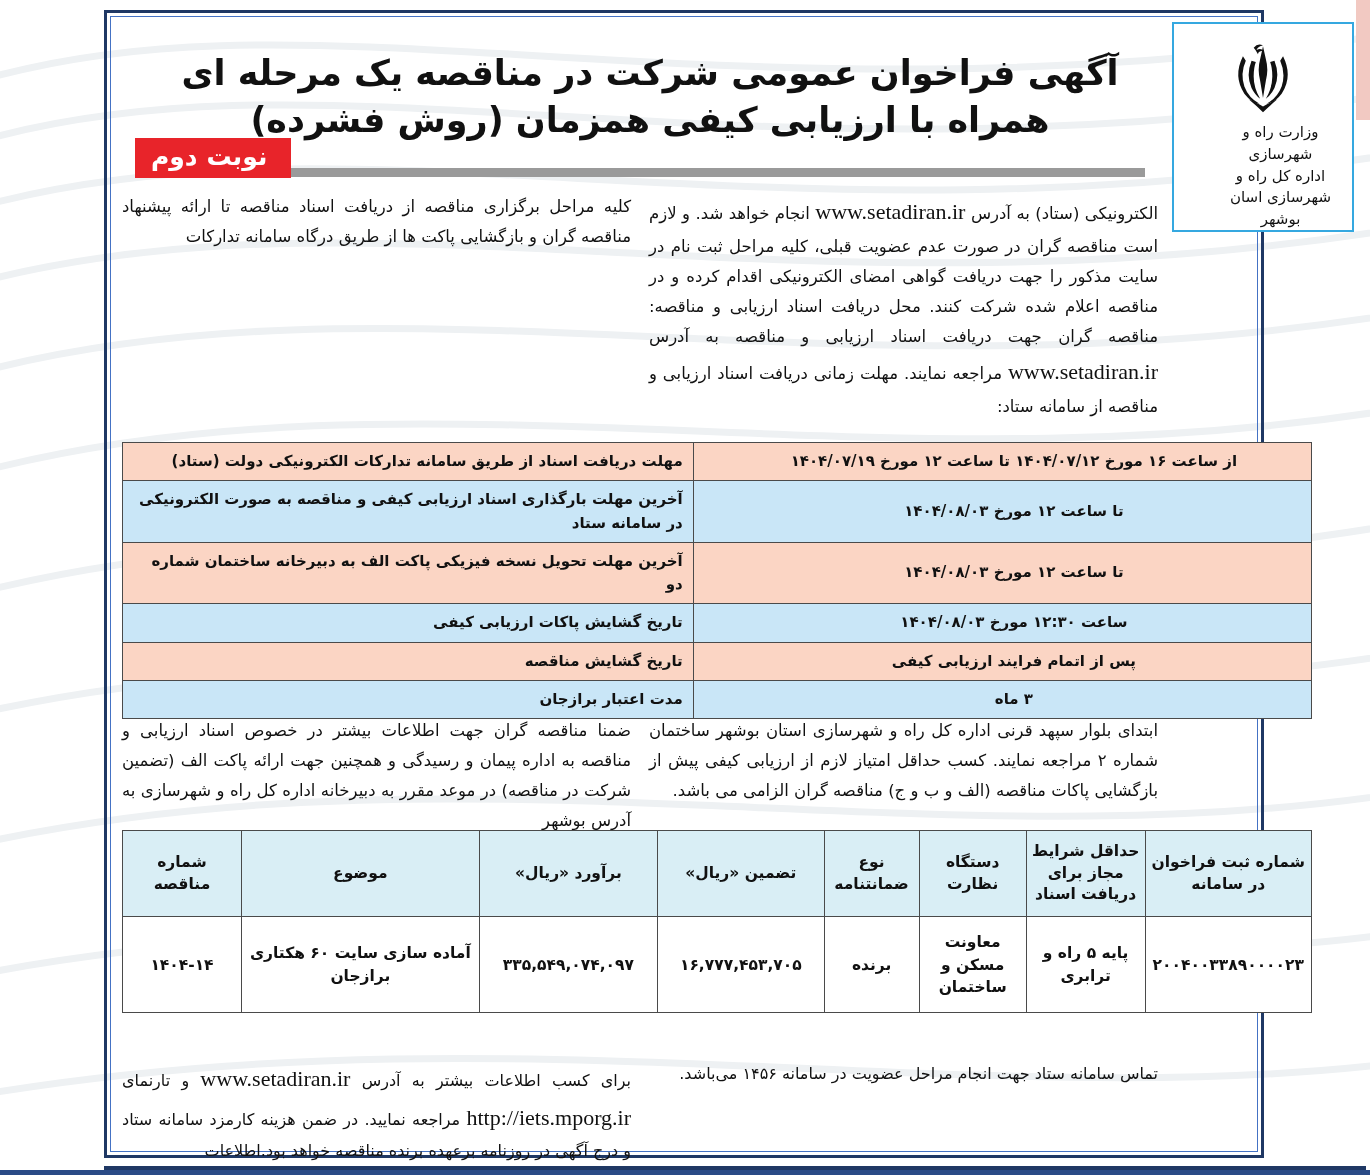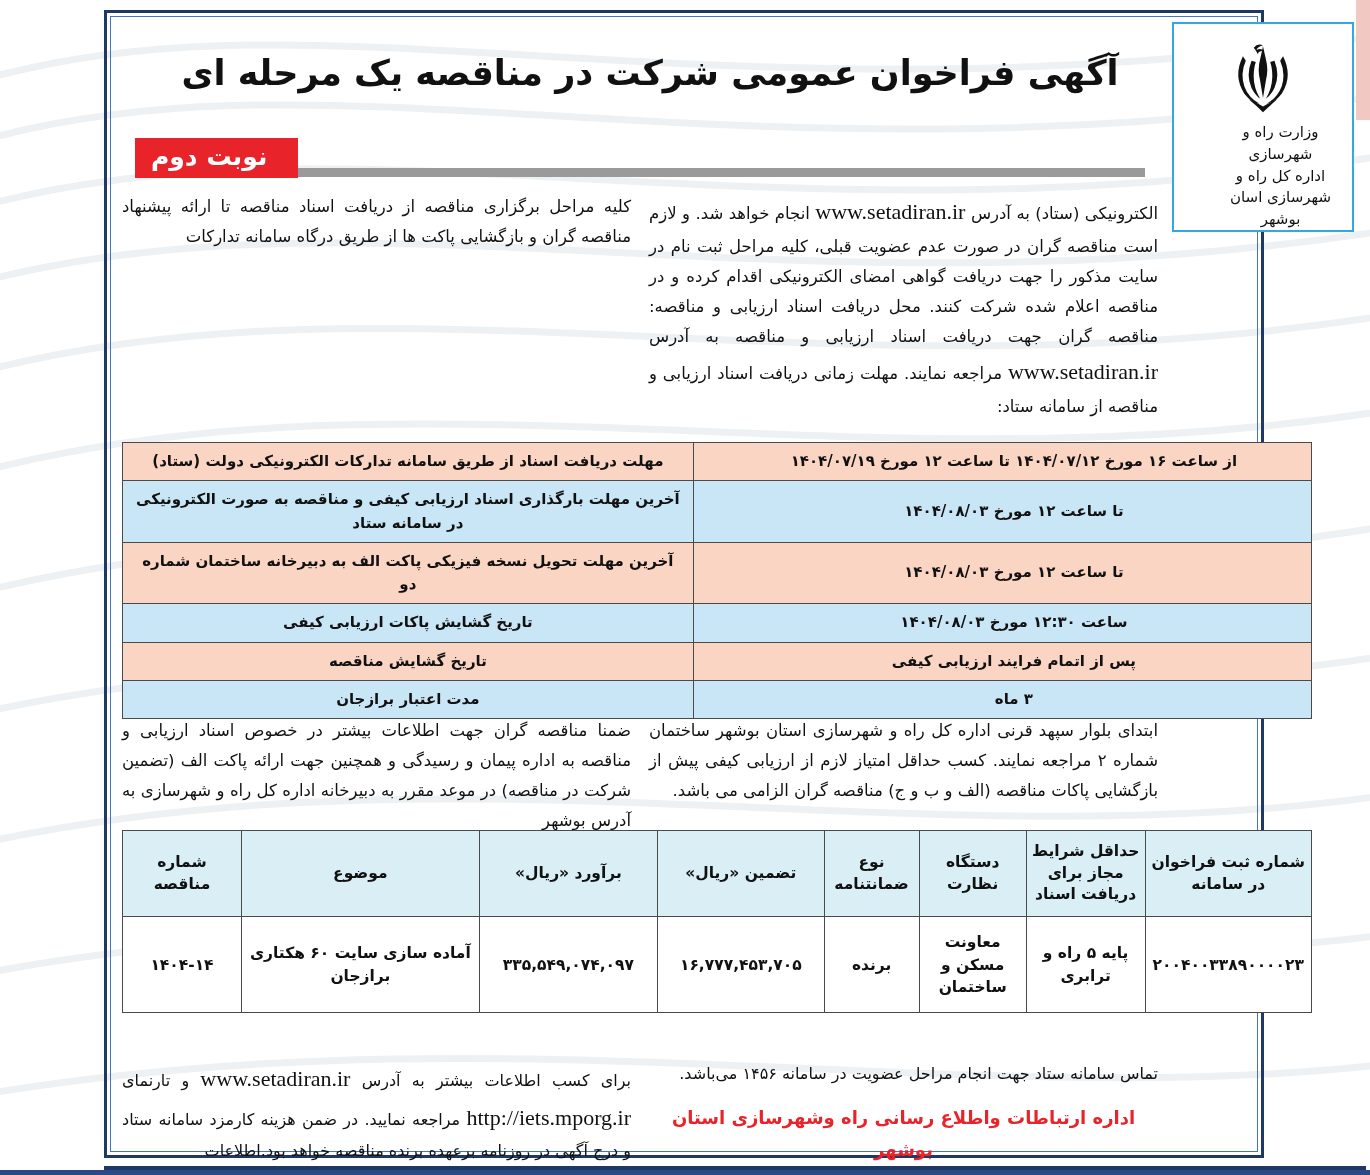--- a/index.html
+++ b/index.html
@@ -106,21 +106,21 @@
     z-index: 3;
     margin-top: 20px;
   }
   .nobat-badge {
     position: absolute;
     left: 135px; top: 138px;
     background: #e8242a;
     color: #ffffff;
     font-weight: bold;
     font-size: 25px;
-    padding: 4px 31px 7px 16px;
+    padding: 4px 24px 7px 16px;
     z-index: 4;
     white-space: nowrap;
   }
   .gray-bar {
     position: absolute;
     left: 275px; top: 168px;
     width: 870px; height: 9px;
     background: #9a9a9a;
     z-index: 3;
   }
@@ -156,21 +156,21 @@
     font-family: "DejaVu Sans", sans-serif;
   }
   .t1 td {
     border: 1px solid #4a4a4a;
     font-size: 15px;
     font-weight: bold;
     padding: 7px 10px;
     color: #111;
     line-height: 1.55;
   }
-  .t1 td.label { width: 48%; text-align: center; }
+  .t1 td.label { width: 48%; }
   .t1 td.value { width: 52%; text-align: center; padding-left: 33px; }
   .row-pink td { background: #fbd5c4; }
   .row-blue td { background: #c9e6f7; }
 
   .t2 {
     position: absolute;
     left: 122px; top: 830px;
     width: 1190px;
     z-index: 3;
     font-family: "DejaVu Sans", sans-serif;
@@ -250,20 +250,21 @@
   <div class="wm-text wm-latin">AriaTender</div>
   <div class="wm-text wm-fa">انحصره معاملات آریا تندر</div>
 
   <div class="frame-outer"></div>
   <div class="frame-inner"></div>
   <div class="bottom-rule"></div>
   <div class="bottom-rule-2"></div>
 
   <div class="header-title">
     <div>آگهی فراخوان عمومی شرکت در مناقصه یک مرحله ای</div>
+    <div>همراه با ارزیابی کیفی همزمان (روش فشرده)</div>
   </div>
   <div class="gray-bar"></div>
   <div class="nobat-badge">نوبت دوم</div>
 
   <div class="logo-box">
     <svg class="logo-emblem" viewBox="0 0 120 120">
       <g fill="#111">
         <path d="M60 20 L56 38 Q52 52 56 68 L60 92 L64 68 Q68 52 64 38 Z"></path>
         <path d="M32 34 Q18 62 34 86 Q44 99 55 100 Q40 92 34 76 Q28 58 36 40 Z"></path>
         <path d="M88 34 Q102 62 86 86 Q76 99 65 100 Q80 92 86 76 Q92 58 84 40 Z"></path>
@@ -357,21 +358,20 @@
         <td>۳۳۵,۵۴۹,۰۷۴,۰۹۷</td>
         <td>آماده سازی سایت ۶۰ هکتاری برازجان</td>
         <td>۱۴۰۴-۱۴</td>
       </tr>
     </tbody>
   </table>
 
   <div class="foot-cols">
     <div class="col">
       <p>تماس سامانه ستاد جهت انجام مراحل عضویت در سامانه ۱۴۵۶ می‌باشد.</p>
-      <span class="red-strong">اداره ارتباطات واطلاع رسانی راه وشهرسازی استان بوشهر</span>
     </div>
     <div class="col">
       <p>
         <span>برای کسب اطلاعات بیشتر به آدرس</span>
         <span class="ltr">www.setadiran.ir</span>
         <span>و تارنمای</span>
         <span class="ltr">http://iets.mporg.ir</span>
         <span>مراجعه نمایید. در ضمن هزینه کارمزد سامانه ستاد و درج آگهی در روزنامه برعهده برنده مناقصه خواهد بود.اطلاعات</span>
       </p>
     </div>

